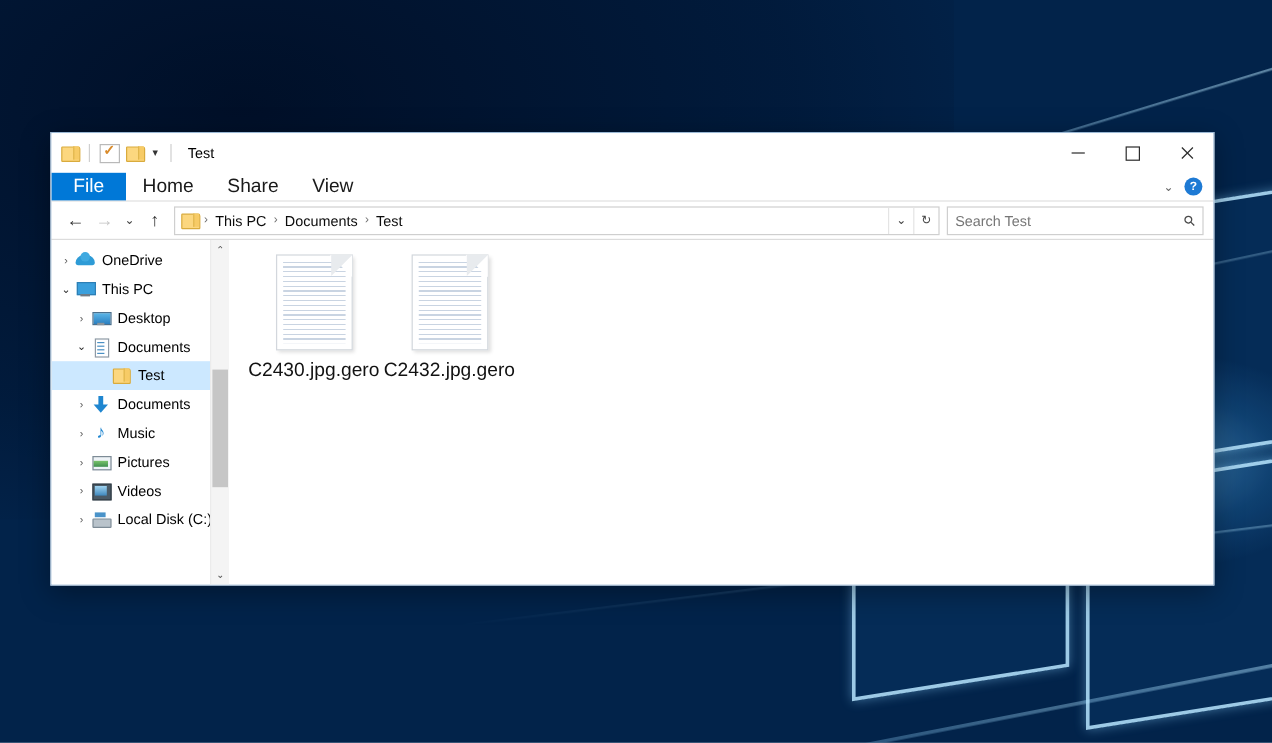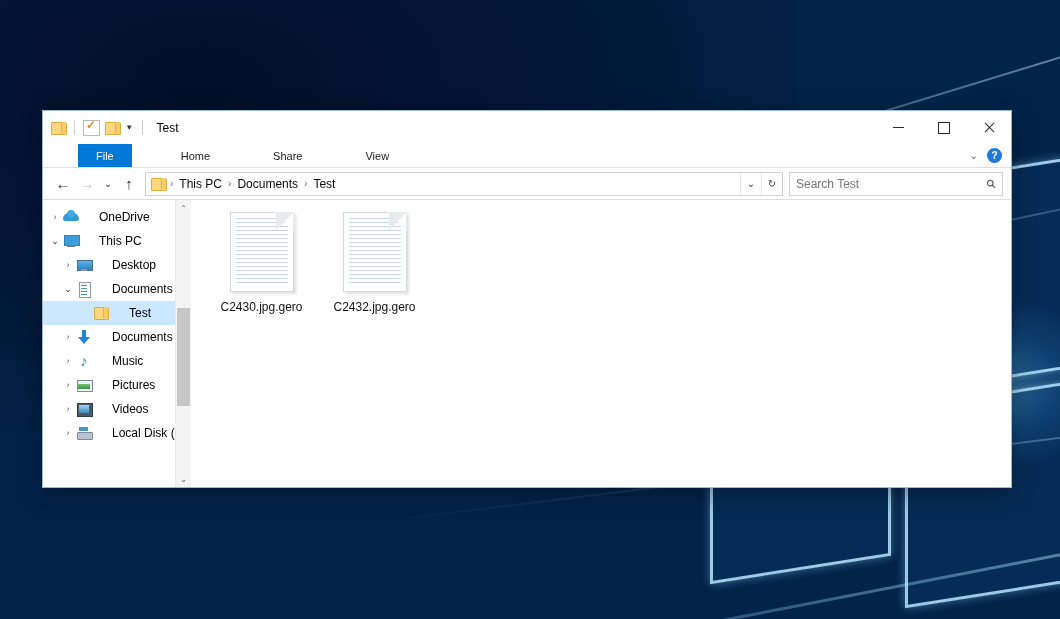--- a/index.html
+++ b/index.html
@@ -112,21 +112,21 @@
   
   .ribbon {
     height: 23px; min-height: 23px;
     background: #fff;
     border-bottom: 1px solid #dfdfdf;
     display: flex; align-items: stretch;
     position: relative;
   }
   .tab {
     padding: 0 14px; display:flex; align-items:center;
-    font-size: 11px; color:#1a1a1a;margin-left:35px;
+    font-size: 16px; color:#1a1a1a;
   }
   .tab.file { background:#0078d7; color:#fff; padding: 0 18px; }
   .ribbon-right { margin-left:auto; display:flex; align-items:center; gap:9px; padding-right:9px; }
   .chev-dn { font-size: 10px; color:#666; }
   .help-ico {
     width: 15px; height: 15px; border-radius:50%; background:#1e7ad4;
     color:#fff; font-size:10px; font-weight:bold;
     display:flex; align-items:center; justify-content:center;
   }
 
@@ -177,21 +177,21 @@
   .nav-item {
     height: 24px; display:flex; align-items:center;
     padding-left: 4px; white-space: nowrap;
   }
   .nav-item.sel { background:#cce8ff; }
   .nav-item .twisty {
     width: 16px; text-align:center; font-size: 9px; color:#5a5a5a; flex:none;
   }
   .nav-item .twisty.open { color:#2b2b2b; }
   .nav-item .twisty.none { color: transparent; }
-  .nav-item .nlabel { padding-left: 20px; }
+  .nav-item .nlabel { padding-left: 6px; }
   .nav-item.lvl1 { padding-left: 4px; }
   .nav-item.lvl2 { padding-left: 17px; }
   .nav-item.lvl3 { padding-left: 34px; }
   .nico { width: 16px; height: 16px; flex:none; position:relative; }
 
   
   .nico.cloud::before {
     content:''; position:absolute; left:0; top:4px; width:16px; height:8px;
     background:#2e9bd6; border-radius: 8px 8px 3px 3px;
   }
@@ -321,21 +321,21 @@
       #c9d4e2 0px, #c9d4e2 1px,
       rgba(255,255,255,0) 1px, rgba(255,255,255,0) 4px
     );
   }
   .doc-icon .mask {
     position:absolute; right:-1px; top:-1px; width: 19px; height: 19px;
     background:#fff;
     clip-path: polygon(0 0, 100% 0, 100% 100%);
   }
   .file-label {
-    margin-top: 8px; font-size: 12px; color:#121212;
+    margin-top: 8px; font-size: 16px; color:#121212;
     text-align:center; white-space: nowrap;
   }
 
   
   .statusbar {
     height: 25px; min-height: 25px;
     border-top:1px solid #dcdcdc;
     background:#fff;
     display:flex; align-items:center;
     padding-left: 10px; font-size: 12px; color:#1a1a1a;

